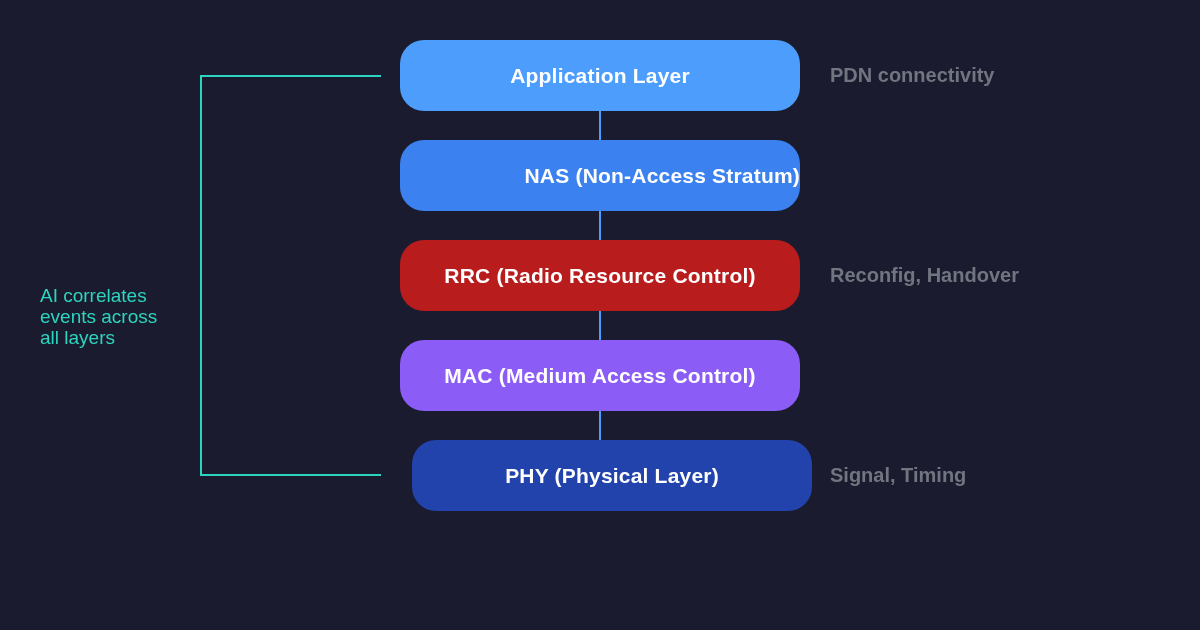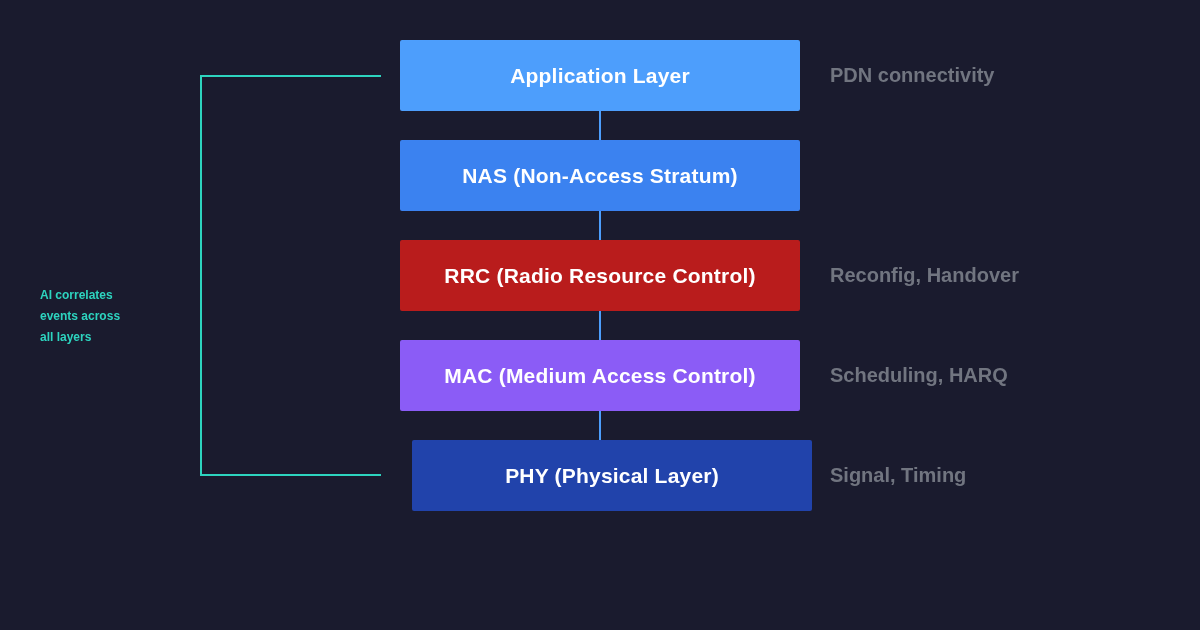--- a/index.html
+++ b/index.html
@@ -13,21 +13,21 @@
     width: 1200px;
     height: 630px;
     background: #1A1B2E;
     overflow: hidden;
   }
   .layer-box {
     position: absolute;
     left: 400px;
     width: 400px;
     height: 71px;
-    border-radius: 2px;
+    border-radius: 24px;
     display: flex;
     align-items: center;
     justify-content: center;
   }
   .layer-label {
     color: #FFFFFF;
     font-size: 21px;
     font-weight: 700;
     letter-spacing: 0.2px;
   }
@@ -64,22 +64,22 @@
     background: #2DD4BF;
   }
   .bracket-h.top { top: 75px; }
   .bracket-h.bottom { top: 474px; }
   .annotation {
     position: absolute;
     left: 40px;
     top: 285px;
     width: 150px;
     color: #2DD4BF;
-    font-size: 12px;
-    font-weight: 700;
+    font-size: 19px;
+    font-weight: 400;
     line-height: 21px;
     white-space: pre-line;
   }
 </style>
 </head>
 <body>
 
 <div class="stage">
 
   <div class="annotation">AI correlates
@@ -90,31 +90,30 @@
   <div class="bracket-h bottom"></div>
 
   <div class="connector" style="top:111px"></div>
   <div class="connector" style="top:211px"></div>
   <div class="connector" style="top:311px"></div>
   <div class="connector" style="top:411px"></div>
 
   <div class="layer-box" style="top: 40px; background: rgb(77, 158, 252);">
     <span class="layer-label">Application Layer</span>
   </div>
-  <div class="layer-box" style="top: 140px; background: rgb(59, 130, 240);">
+  <div class="layer-box" style="top: 140px; background: rgb(59, 130, 240); justify-content: flex-end;">
     <span class="layer-label">NAS (Non-Access Stratum)</span>
   </div>
   <div class="layer-box" style="top: 240px; background: #b91c1c;">
     <span class="layer-label">RRC (Radio Resource Control)</span>
   </div>
   <div class="layer-box" style="top: 340px; background: #8b5cf6;">
     <span class="layer-label">MAC (Medium Access Control)</span>
   </div>
   <div class="layer-box" style="top: 440px; background: rgb(33, 67, 171); margin-left: 12px;">
     <span class="layer-label">PHY (Physical Layer)</span>
   </div>
 
   <div class="layer-note" style="top:40px">PDN connectivity</div>
   <div class="layer-note" style="top:240px">Reconfig, Handover</div>
-  <div class="layer-note" style="top:340px">Scheduling, HARQ</div>
   <div class="layer-note" style="top:440px">Signal, Timing</div>
 
 </div>
 
 </body></html>

